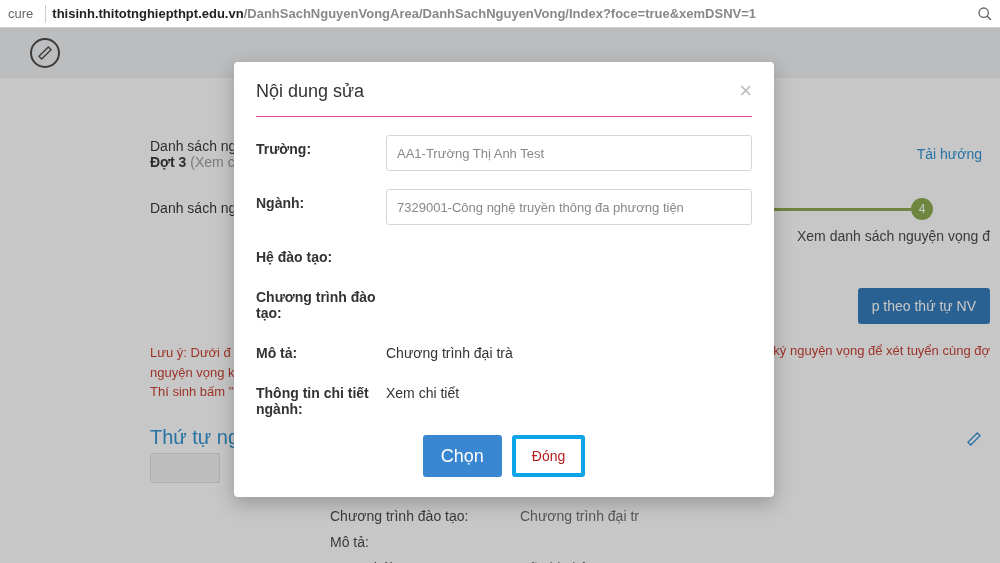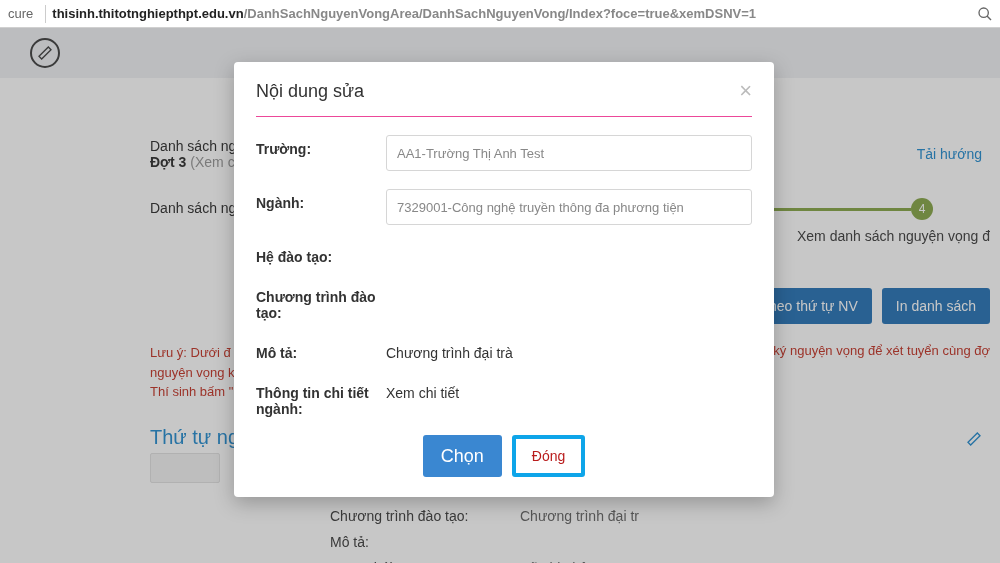--- a/index.html
+++ b/index.html
@@ -239,21 +239,20 @@
     <div style="height:30px"></div>
     <div class="lbl-list">Danh sách ngu</div>
 
     <span class="tai">Tải hướng</span>
     <div class="step-line"></div>
     <div class="step-badge">4</div>
     <div class="step-text">Xem danh sách nguyện vọng đ</div>
 
     <div class="btn-row">
       <button class="btn-blue">p theo thứ tự NV</button>
-      <button class="btn-blue">In danh sách</button>
     </div>
 
     <div class="warn">
       <div>Lưu ý: Dưới đ</div>
       <div>nguyện vọng k</div>
       <div>Thí sinh bấm "</div>
     </div>
     <div class="warn-rt">ký nguyện vọng để xét tuyển cùng đợ</div>
 
     <span class="order-lbl">Thứ tự nguyê</span>

